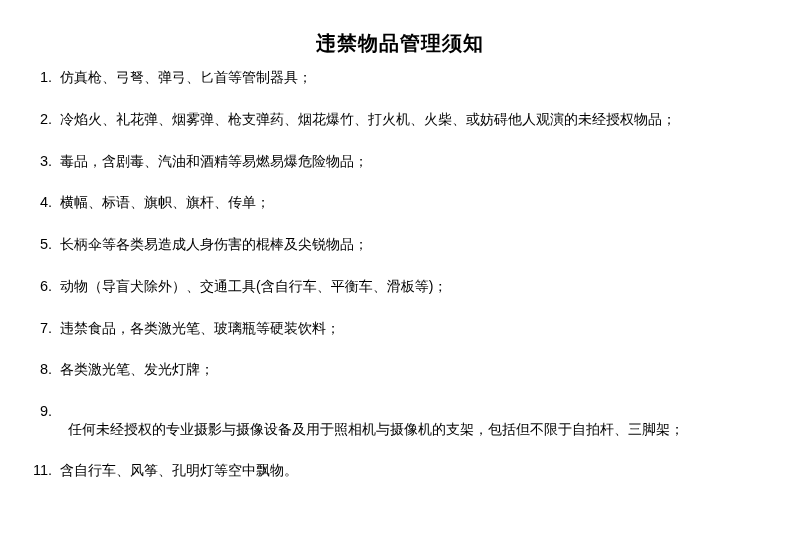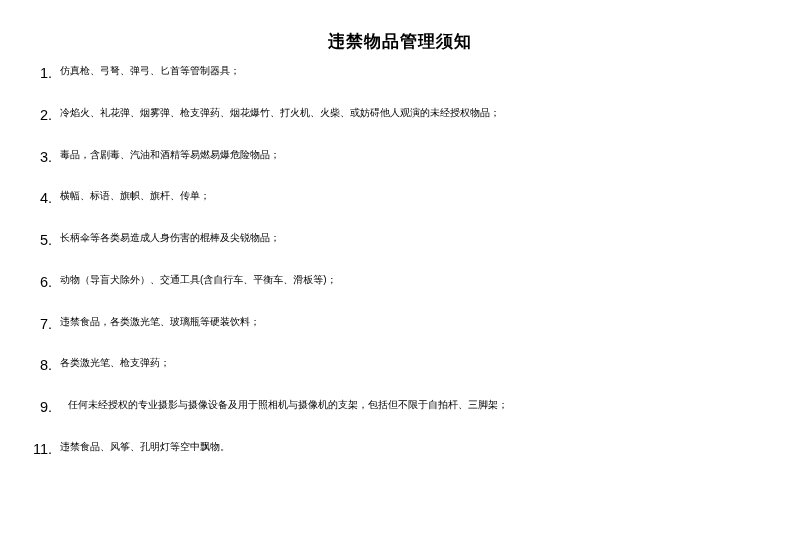--- a/index.html
+++ b/index.html
@@ -16,21 +16,21 @@
   }
   .page {
     width: 800px;
     height: 543px;
     box-sizing: border-box;
     padding: 22px 26px 0 26px;
     position: relative;
   }
   .doc-title {
     text-align: center;
-    font-size: 17px;
+    font-size: 20px;
     font-weight: bold;
     letter-spacing: 1px;
     margin: 8px 0 10px 0;
     color: #000;
   }
   .rules-list {
     margin: 0;
     padding: 0;
     list-style: none;
   }
@@ -44,24 +44,25 @@
   }
   .rule-num {
     flex: 0 0 auto;
     width: 26px;
     text-align: right;
     padding-right: 8px;
     font-size: 14.5px;
   }
   .rule-text {
     flex: 1 1 auto;
-    font-size: 10px;
+    font-size: 14px;
   }
   .rule-item.indented .rule-text {
     padding-left: 8px;
+    margin-top: 18px;
   }
 </style>
 </head>
 <body>
 
 <div class="page">
   <div class="doc-title">违禁物品管理须知</div>
   <div class="rules-list">
       <div class="rule-item">
         <span class="rule-num">1.</span>
@@ -86,24 +87,24 @@
       <div class="rule-item">
         <span class="rule-num">6.</span>
         <span class="rule-text">动物（导盲犬除外）、交通工具(含自行车、平衡车、滑板等)；</span>
       </div>
       <div class="rule-item">
         <span class="rule-num">7.</span>
         <span class="rule-text">违禁食品，各类激光笔、玻璃瓶等硬装饮料；</span>
       </div>
       <div class="rule-item">
         <span class="rule-num">8.</span>
-        <span class="rule-text">各类激光笔、枪支弹药；</span>
+        <span class="rule-text">各类激光笔、发光灯牌；</span>
       </div>
       <div class="rule-item indented">
         <span class="rule-num">9.</span>
         <span class="rule-text">任何未经授权的专业摄影与摄像设备及用于照相机与摄像机的支架，包括但不限于自拍杆、三脚架；</span>
       </div>
       <div class="rule-item">
         <span class="rule-num">11.</span>
-        <span class="rule-text">违禁食品、风筝、孔明灯等空中飘物。</span>
+        <span class="rule-text">含自行车、风筝、孔明灯等空中飘物。</span>
       </div>
     </div>
 </div>
 
 </body></html>

